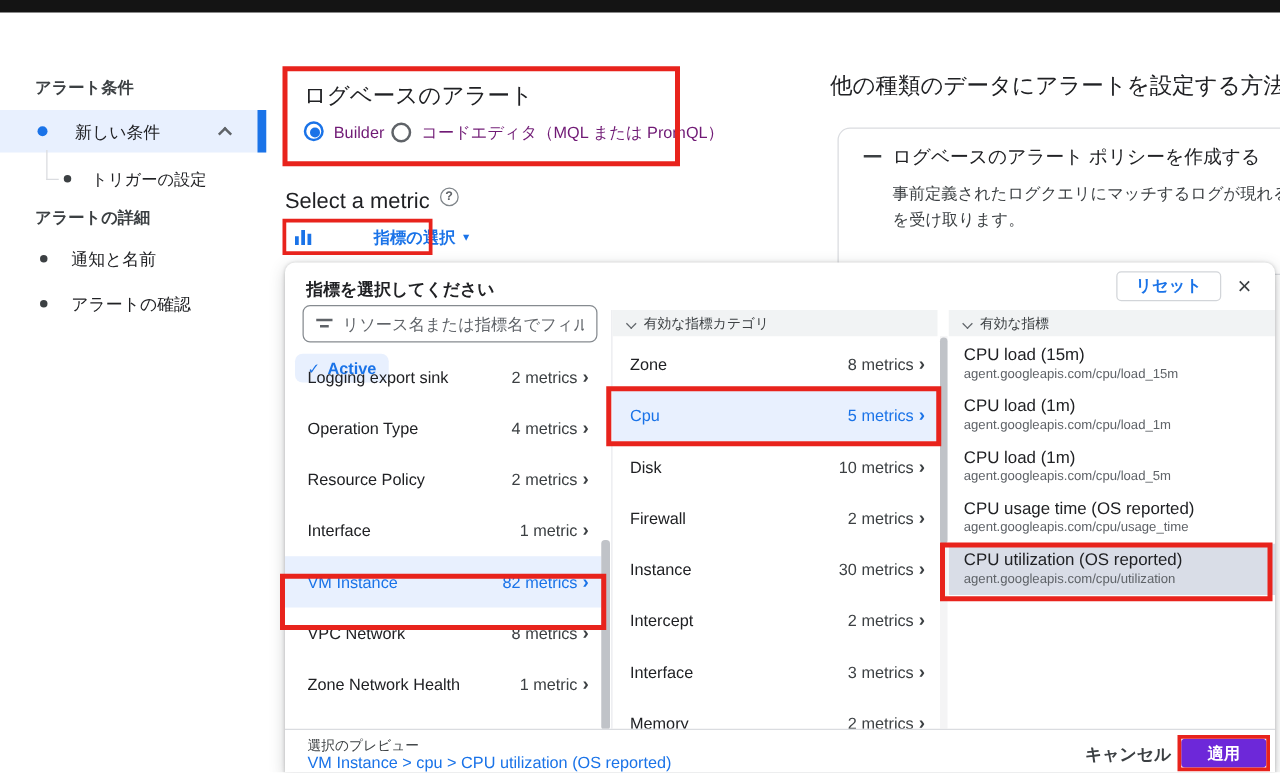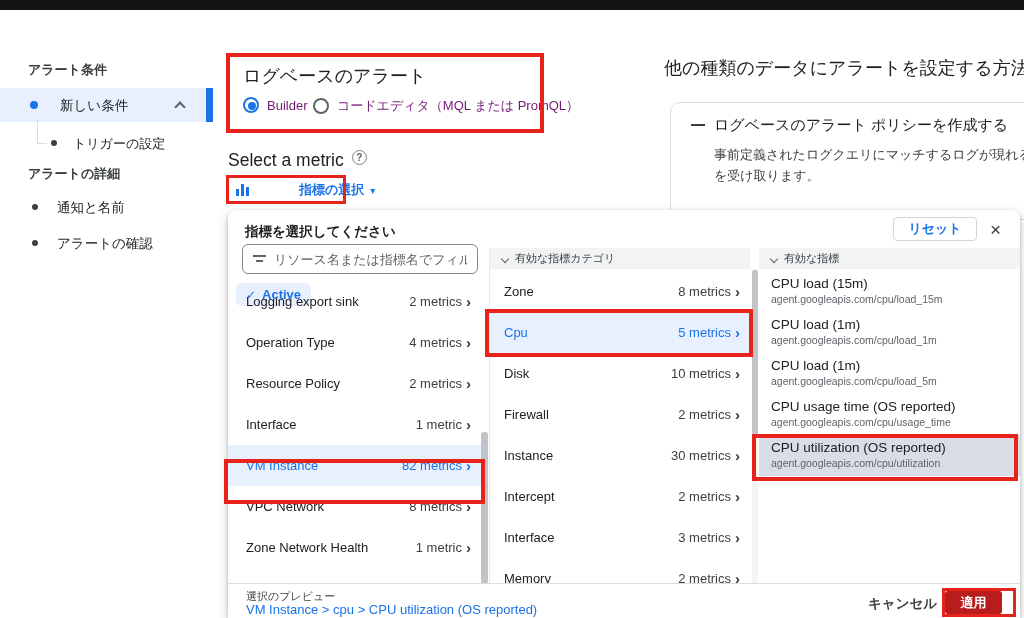--- a/index.html
+++ b/index.html
@@ -87,21 +87,21 @@
   .mrow .t1 { font-size:13.5px; color:#202124; white-space:nowrap; }
   .mrow .t2 { font-size:10.5px; color:#5f6368; white-space:nowrap; margin-top:2px; }
   .mrow.on { background:#d9dde7; }
   .sbar { background:#c0c3c8; border-radius:3px; }
   .divline { background:#e9eaee; width:1px; }
 
   .footer { left:0; top:373px; width:792px; height:35px; background:#fff; border-top:1px solid #dadce0; z-index:6; }
   .fp-lbl { font-size:11px; color:#3c4043; white-space:nowrap; }
   .fp-link { font-size:13px; color:#1a73e8; white-space:nowrap; }
   .cancel { font-size:13.5px; color:#3c4043; font-weight:700; white-space:nowrap; }
-  .apply { width:57px; height:23px; background:#b91c1c; color:#fff; font-size:13px; font-weight:700;
+  .apply { width:68px; height:23px; background:#6d28d9; color:#fff; font-size:13px; font-weight:700;
            display:flex; align-items:center; justify-content:center; border-radius:3px; }
 </style>
 </head>
 <body>
 
 <div id="app">
   <div class="abs topbar"></div>
 
   <div>
     <div class="abs sb-header" style="left:28px; top:61px;">アラート条件</div>

